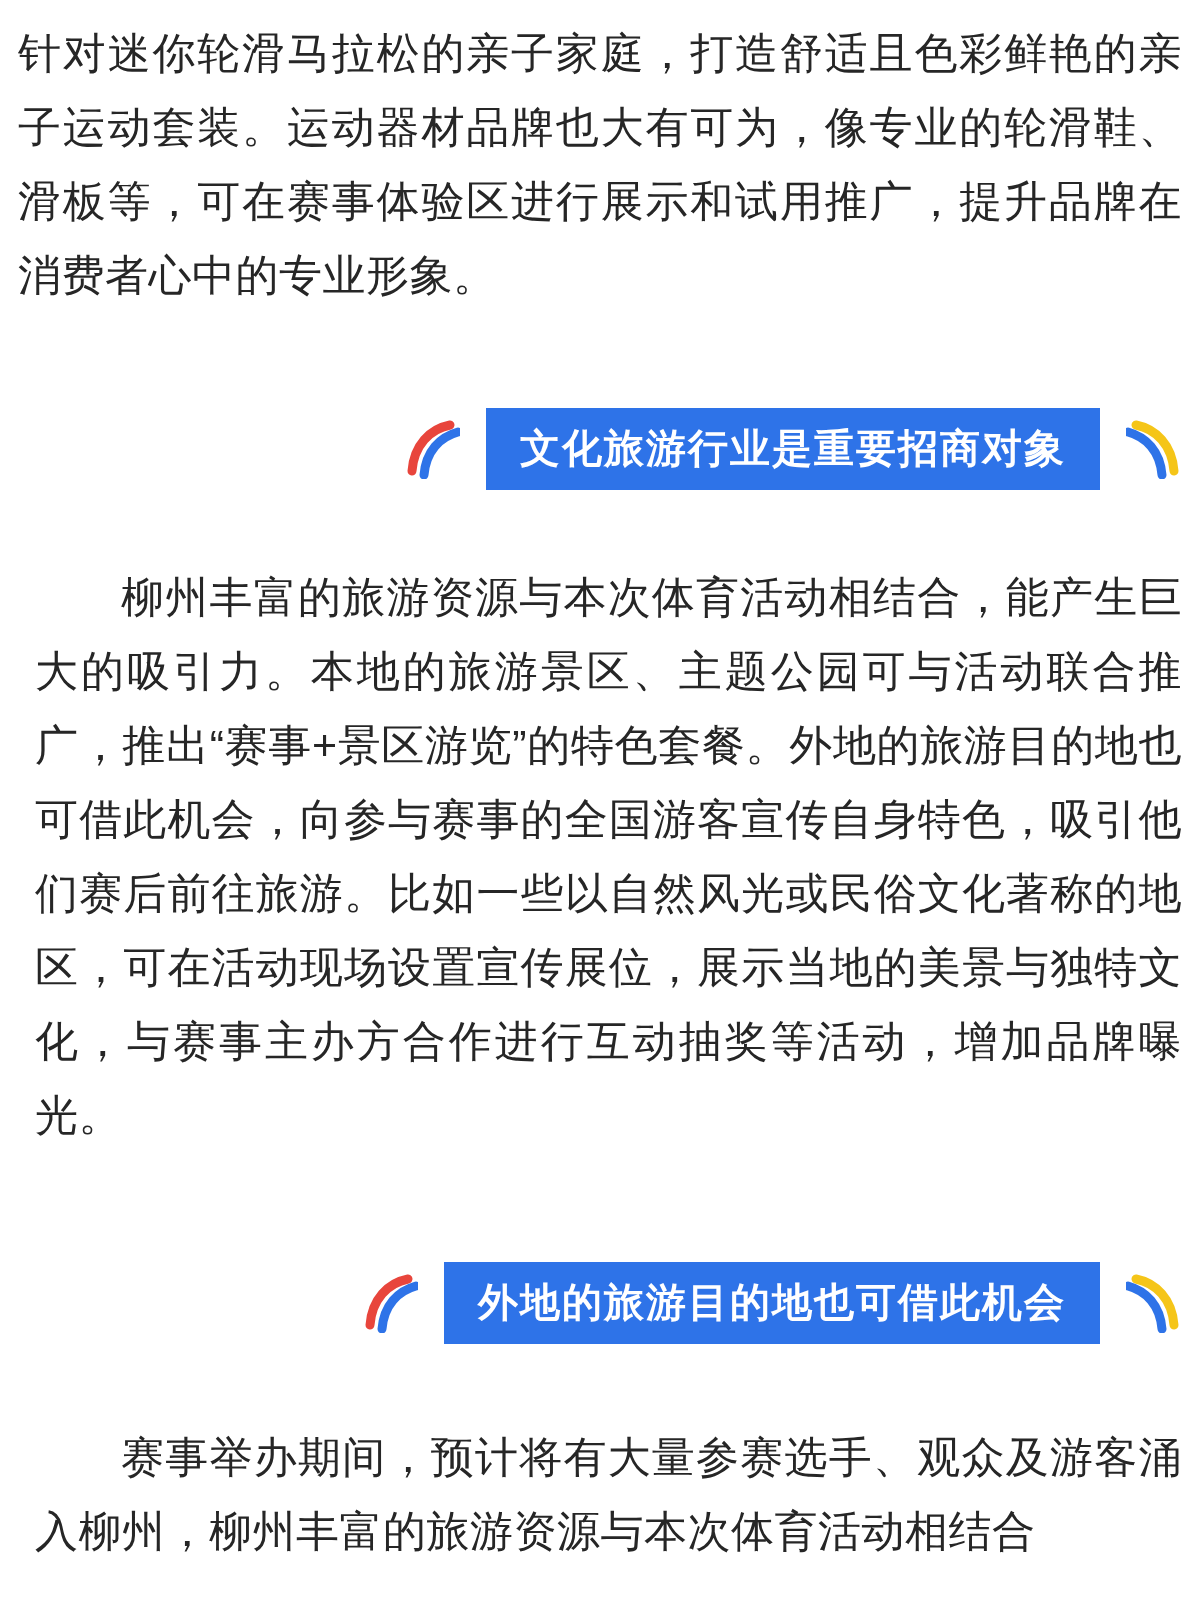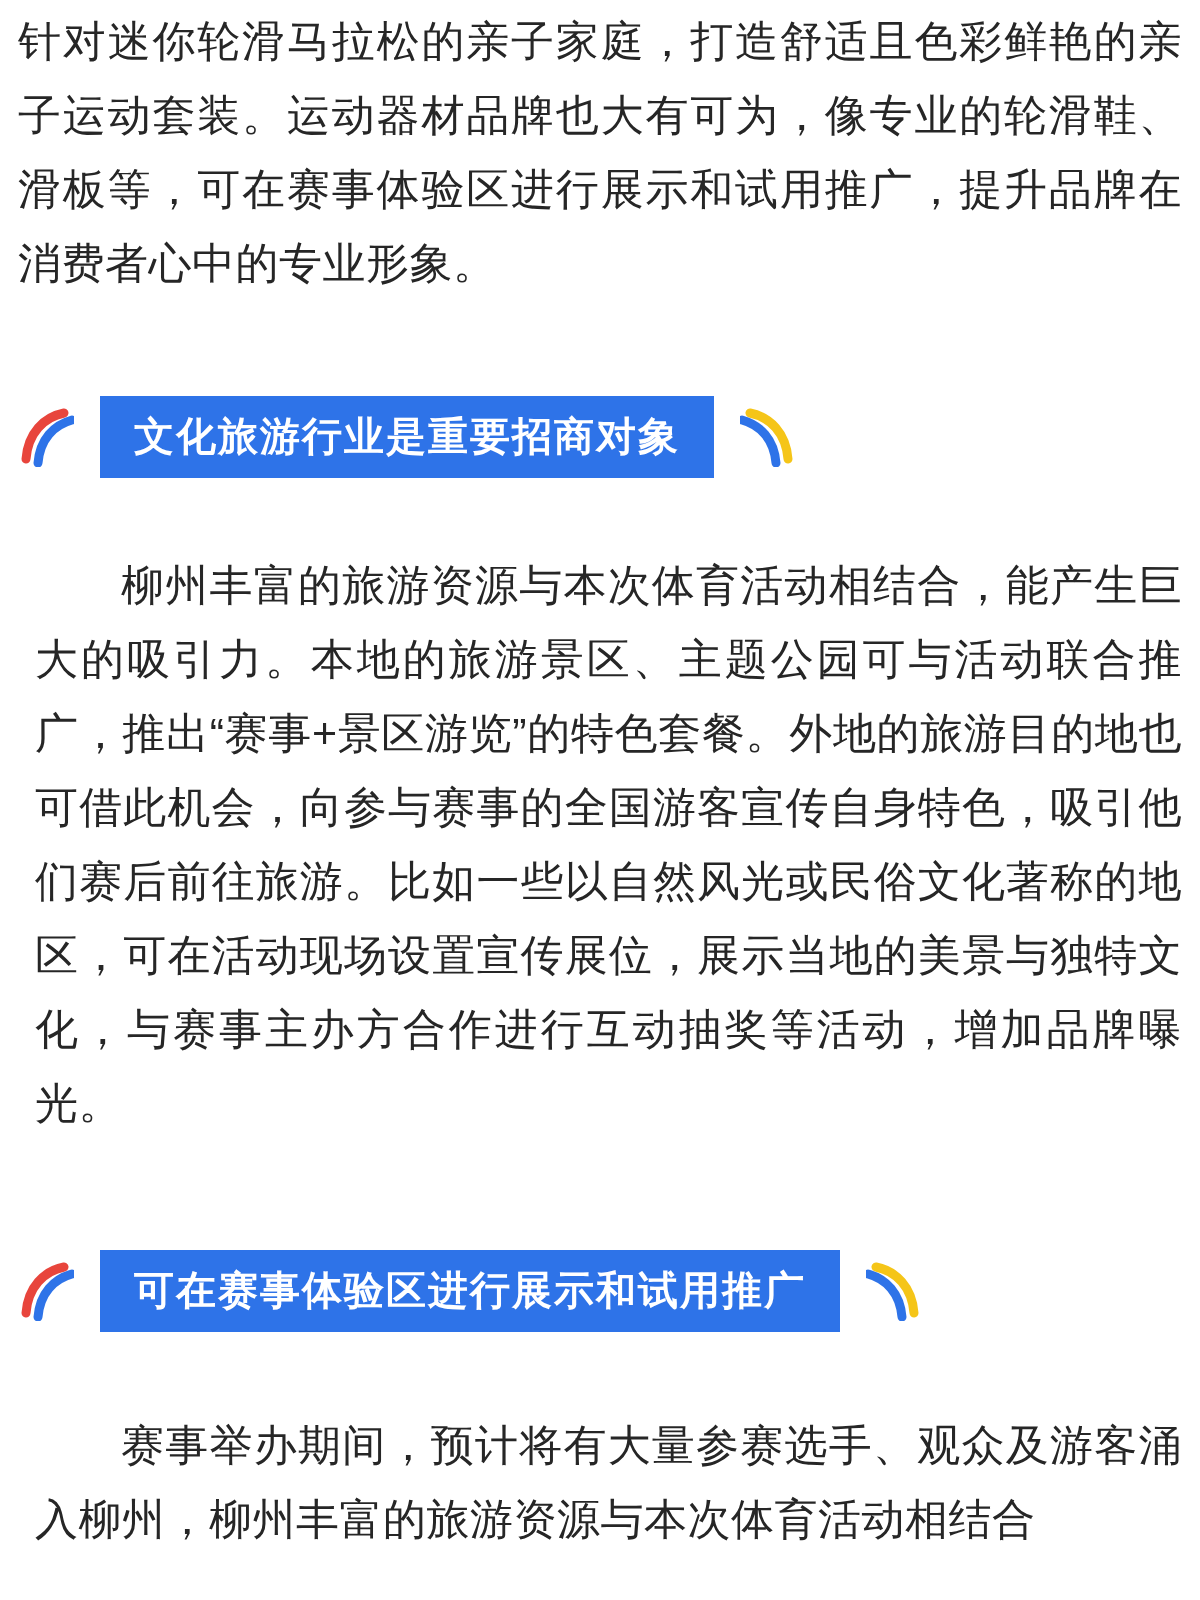--- a/index.html
+++ b/index.html
@@ -12,40 +12,40 @@
     height: 1600px;
     overflow: hidden;
     font-family: "Liberation Sans", "DejaVu Sans", sans-serif;
     color: #2b2b2b;
   }
   .page {
     position: relative;
     width: 1200px;
     height: 1600px;
     box-sizing: border-box;
-    padding: 4px 18px;
+    padding: 16px 18px;
   }
   .para {
     font-size: 43px;
     line-height: 74px;
     letter-spacing: 0.5px;
     color: #262626;
     text-align: justify;
     text-justify: inter-ideograph;
     margin: 0;
     font-weight: 400;
   }
   .indent {
     text-indent: 86px;
     margin-left: 17px;
   }
   .heading-row {
     display: flex;
     align-items: center;
-    justify-content: flex-start;
+    justify-content: flex-end;
     gap: 26px;
   }
   .banner {
     background: #2e73e8;
     color: #ffffff;
     font-size: 40px;
     font-weight: bold;
     letter-spacing: 2px;
     padding: 20px 34px 22px 34px;
     line-height: 1;
@@ -94,21 +94,21 @@
 
   <div class="spacer-3"></div>
 
   <div class="heading-row">
     <span class="swoosh">
       <svg width="56" height="60" viewBox="0 0 56 60">
         <path d="M8 52 C10 26, 26 10, 46 6" fill="none" stroke="#e8453c" stroke-width="9" stroke-linecap="round"></path>
         <path d="M20 56 C22 32, 36 18, 54 13" fill="none" stroke="#2e73e8" stroke-width="9" stroke-linecap="round"></path>
       </svg>
     </span>
-    <span class="banner">可在赛事体验区进行展示和试用推广</span>
+    <span class="banner">外地的旅游目的地也可借此机会</span>
     <span class="swoosh">
       <svg width="56" height="60" viewBox="0 0 56 60">
         <path d="M48 52 C46 26, 30 10, 10 6" fill="none" stroke="#f5c518" stroke-width="9" stroke-linecap="round"></path>
         <path d="M36 56 C34 32, 20 18, 2 13" fill="none" stroke="#2e73e8" stroke-width="9" stroke-linecap="round"></path>
       </svg>
     </span>
   </div>
 
   <div class="spacer-4"></div>
 

